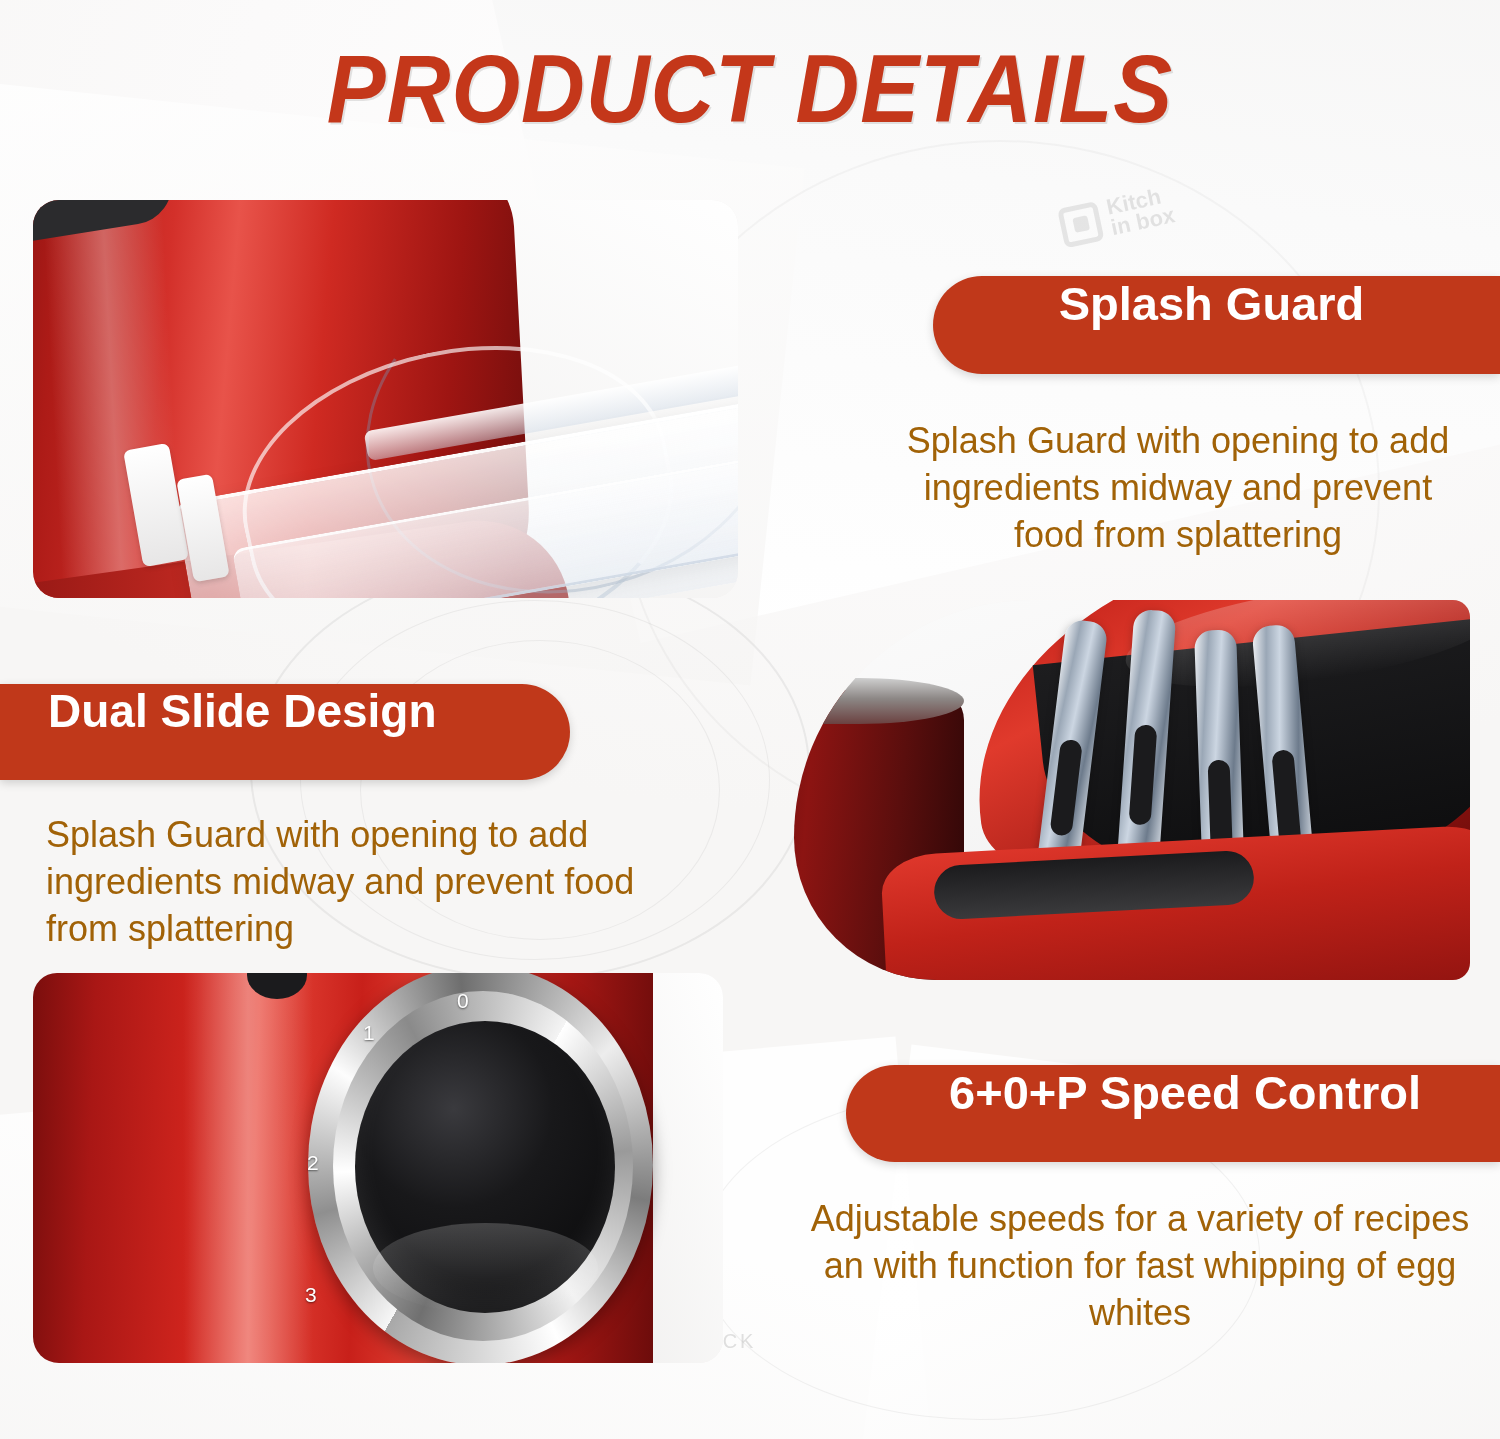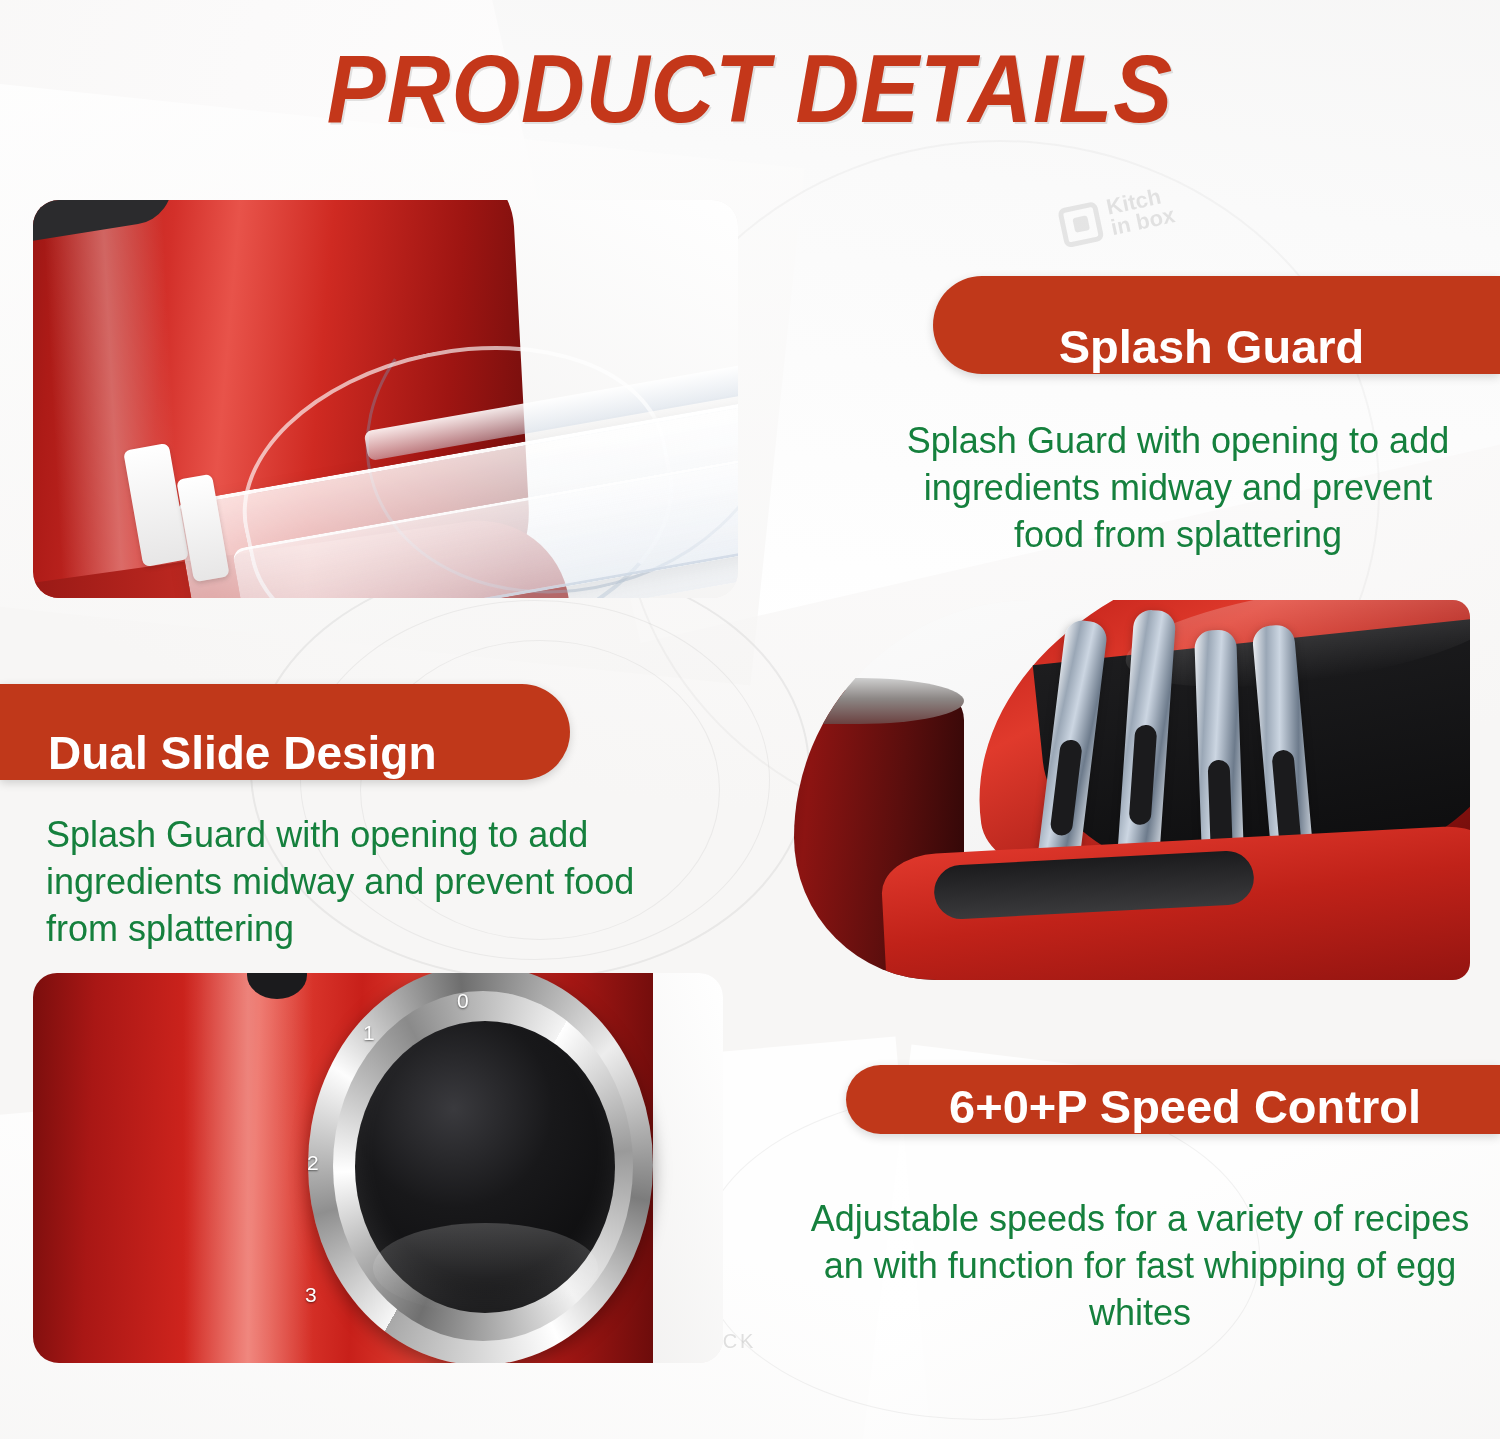--- a/index.html
+++ b/index.html
@@ -160,38 +160,38 @@
     position:absolute; z-index:4; left:0; right:0; top:34px;
     text-align:center; color:#C4371A;
     font-family:"Liberation Sans", sans-serif;
     font-weight:700; font-style:italic;
     font-size:96px; letter-spacing:1px;
     transform:scaleX(0.92); transform-origin:center;
     text-shadow:2px 2px 0 rgba(0,0,0,.10);
   }
 
   
-  .banner{ position:absolute; z-index:5; display:flex; align-items:flex-end;
+  .banner{ position:absolute; z-index:5; display:flex; align-items:flex-start;
            background:#C0381A; color:#fff; font-weight:700;
            font-family:"Liberation Sans", sans-serif;
            box-shadow:0 3px 10px rgba(0,0,0,.16); }
   .banner span{ display:block; white-space:nowrap; }
 
   #banner-splash{ left:933px; top:276px; width:567px; height:98px;
                   border-radius:49px 0 0 49px; justify-content:center;
                   padding-right:10px; font-size:47px; }
   #banner-dual{ left:0; top:684px; width:570px; height:96px;
                 border-radius:0 48px 48px 0; justify-content:flex-start;
                 padding-left:48px; font-size:46px; }
-  #banner-speed{ left:846px; top:1065px; width:654px; height:69px;
+  #banner-speed{ left:846px; top:1065px; width:654px; height:97px;
                  border-radius:49px 0 0 49px; justify-content:center;
                  padding-left:24px; font-size:47px; }
 
   
-  .para{ position:absolute; z-index:5; color:#15803d;
+  .para{ position:absolute; z-index:5; color:#a16207;
          font-family:"Liberation Sans", sans-serif;
          font-size:36px; line-height:1.30; font-weight:400; }
   #para-splash{ left:888px; top:418px; width:580px; text-align:center; }
   #para-dual{ left:46px; top:812px; width:660px; text-align:left; }
   #para-speed{ left:806px; top:1196px; width:668px; text-align:center; }
 </style>
 </head>
 <body>
 
 <div id="bg">

